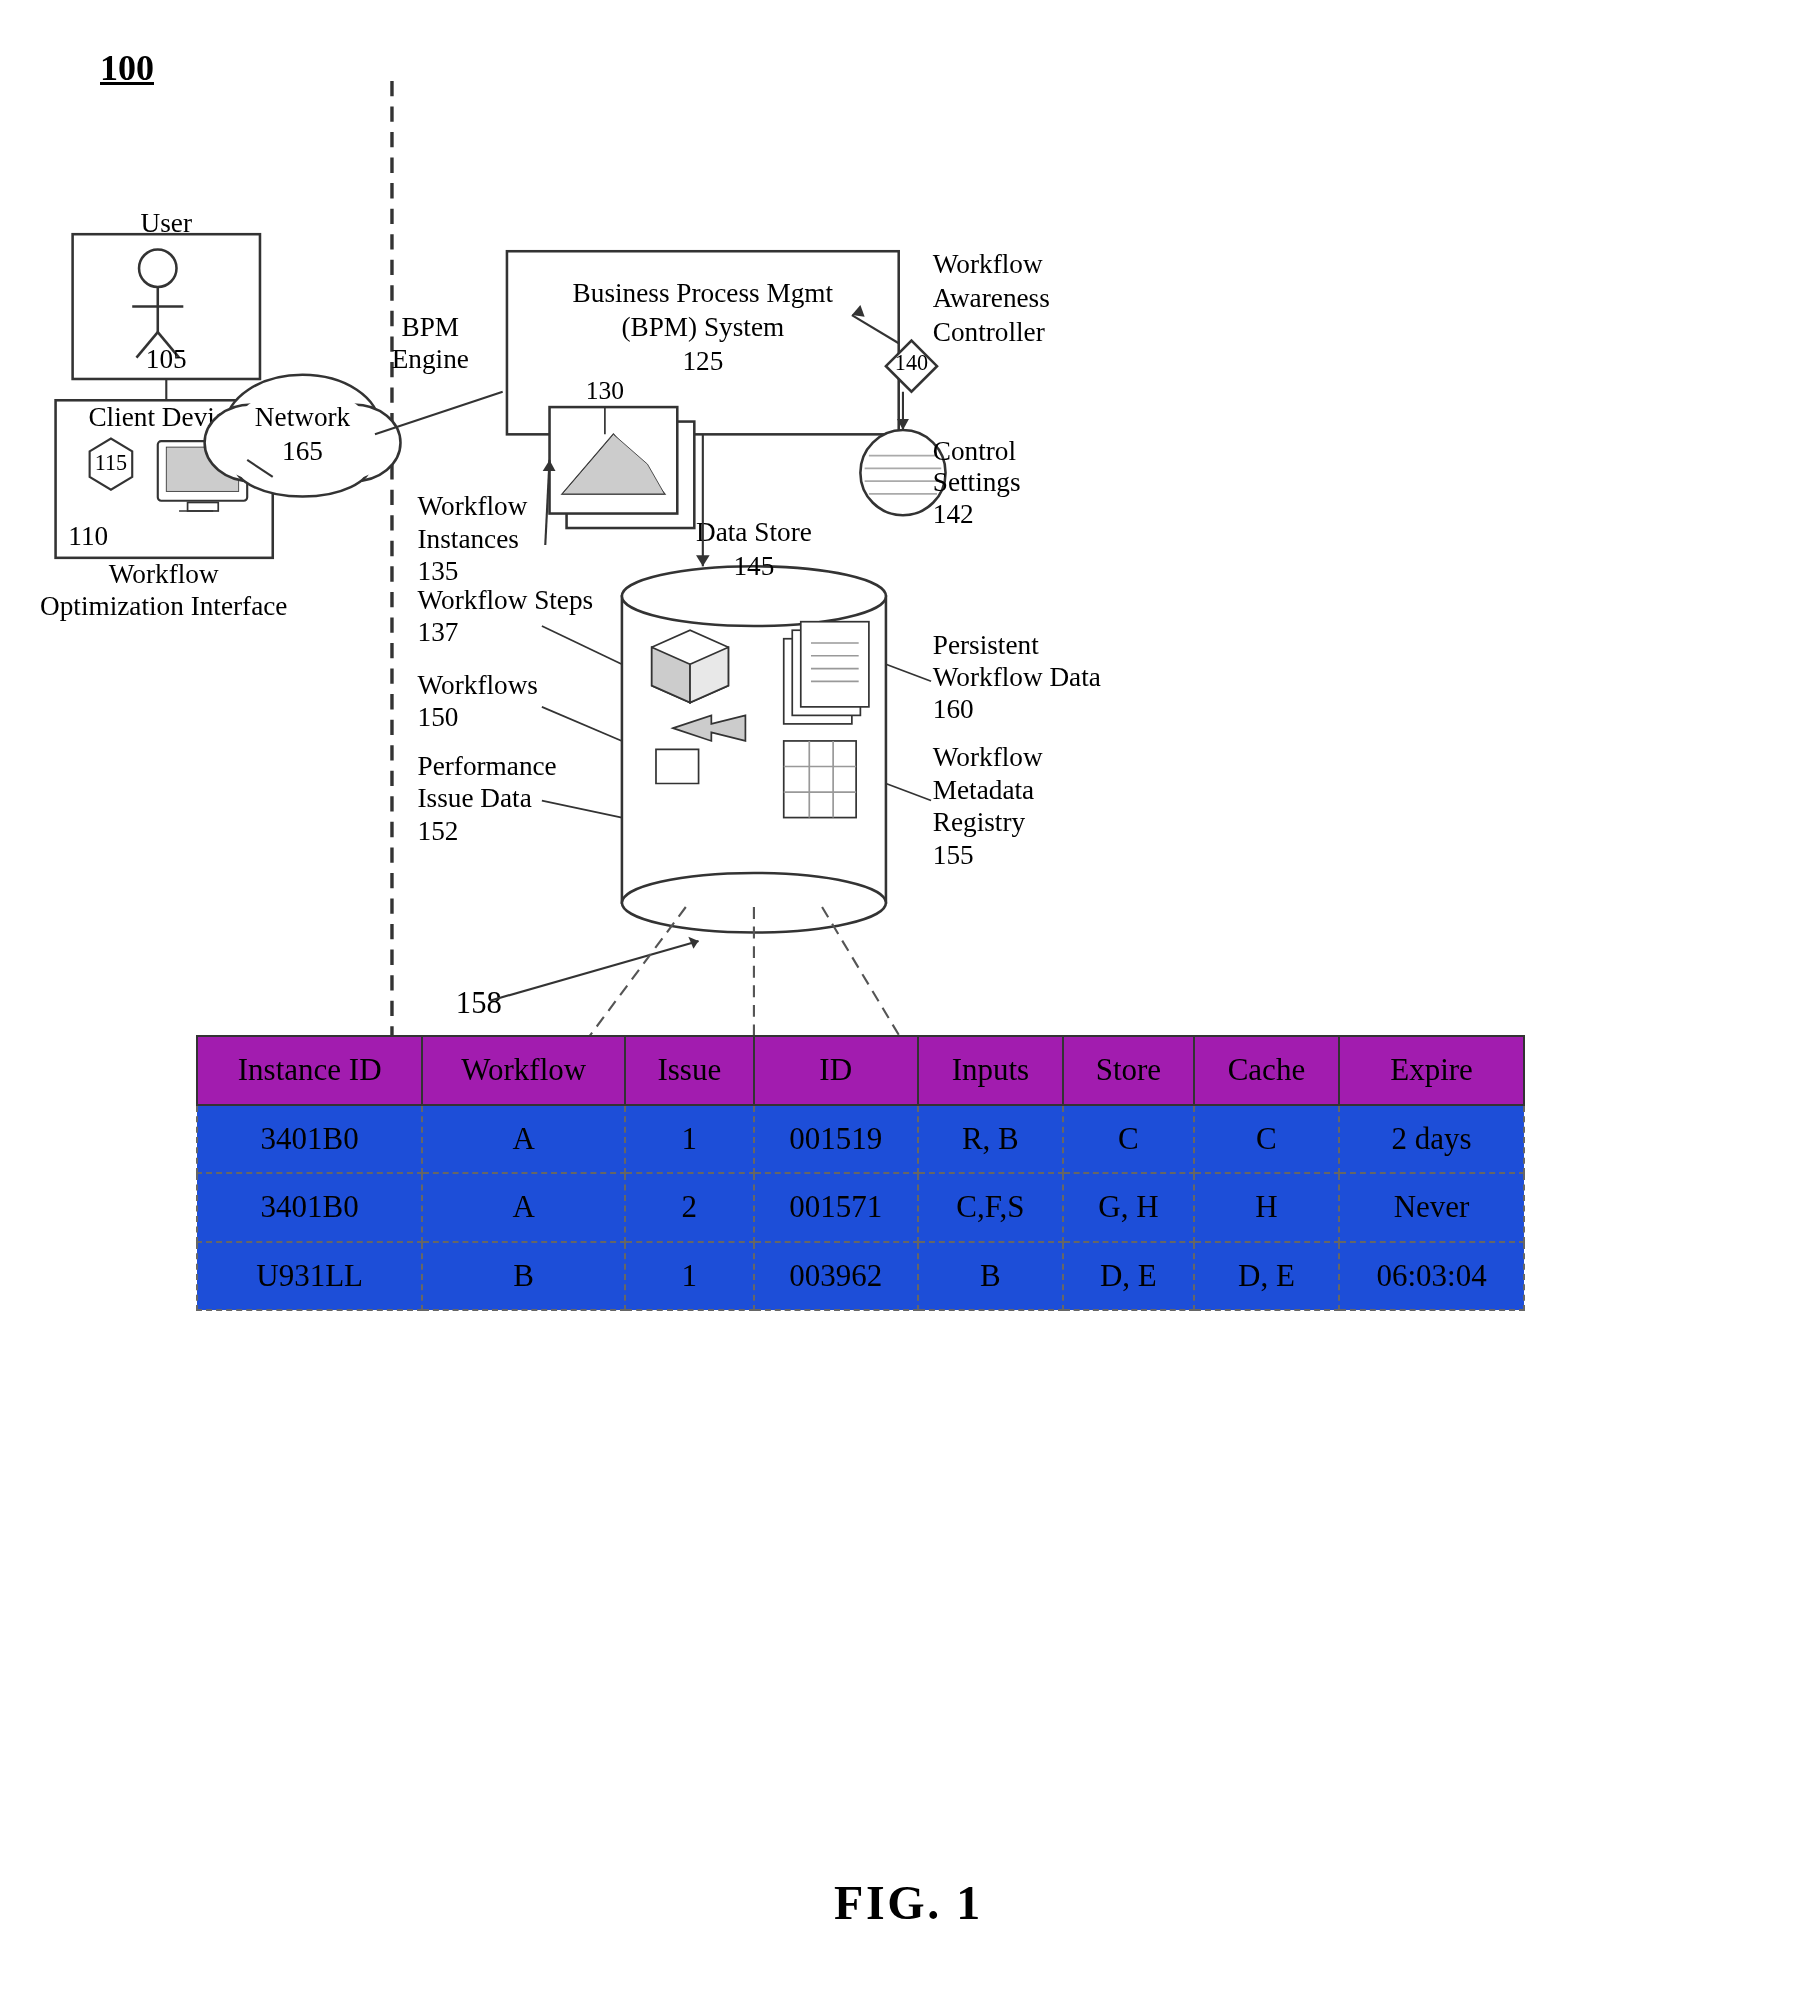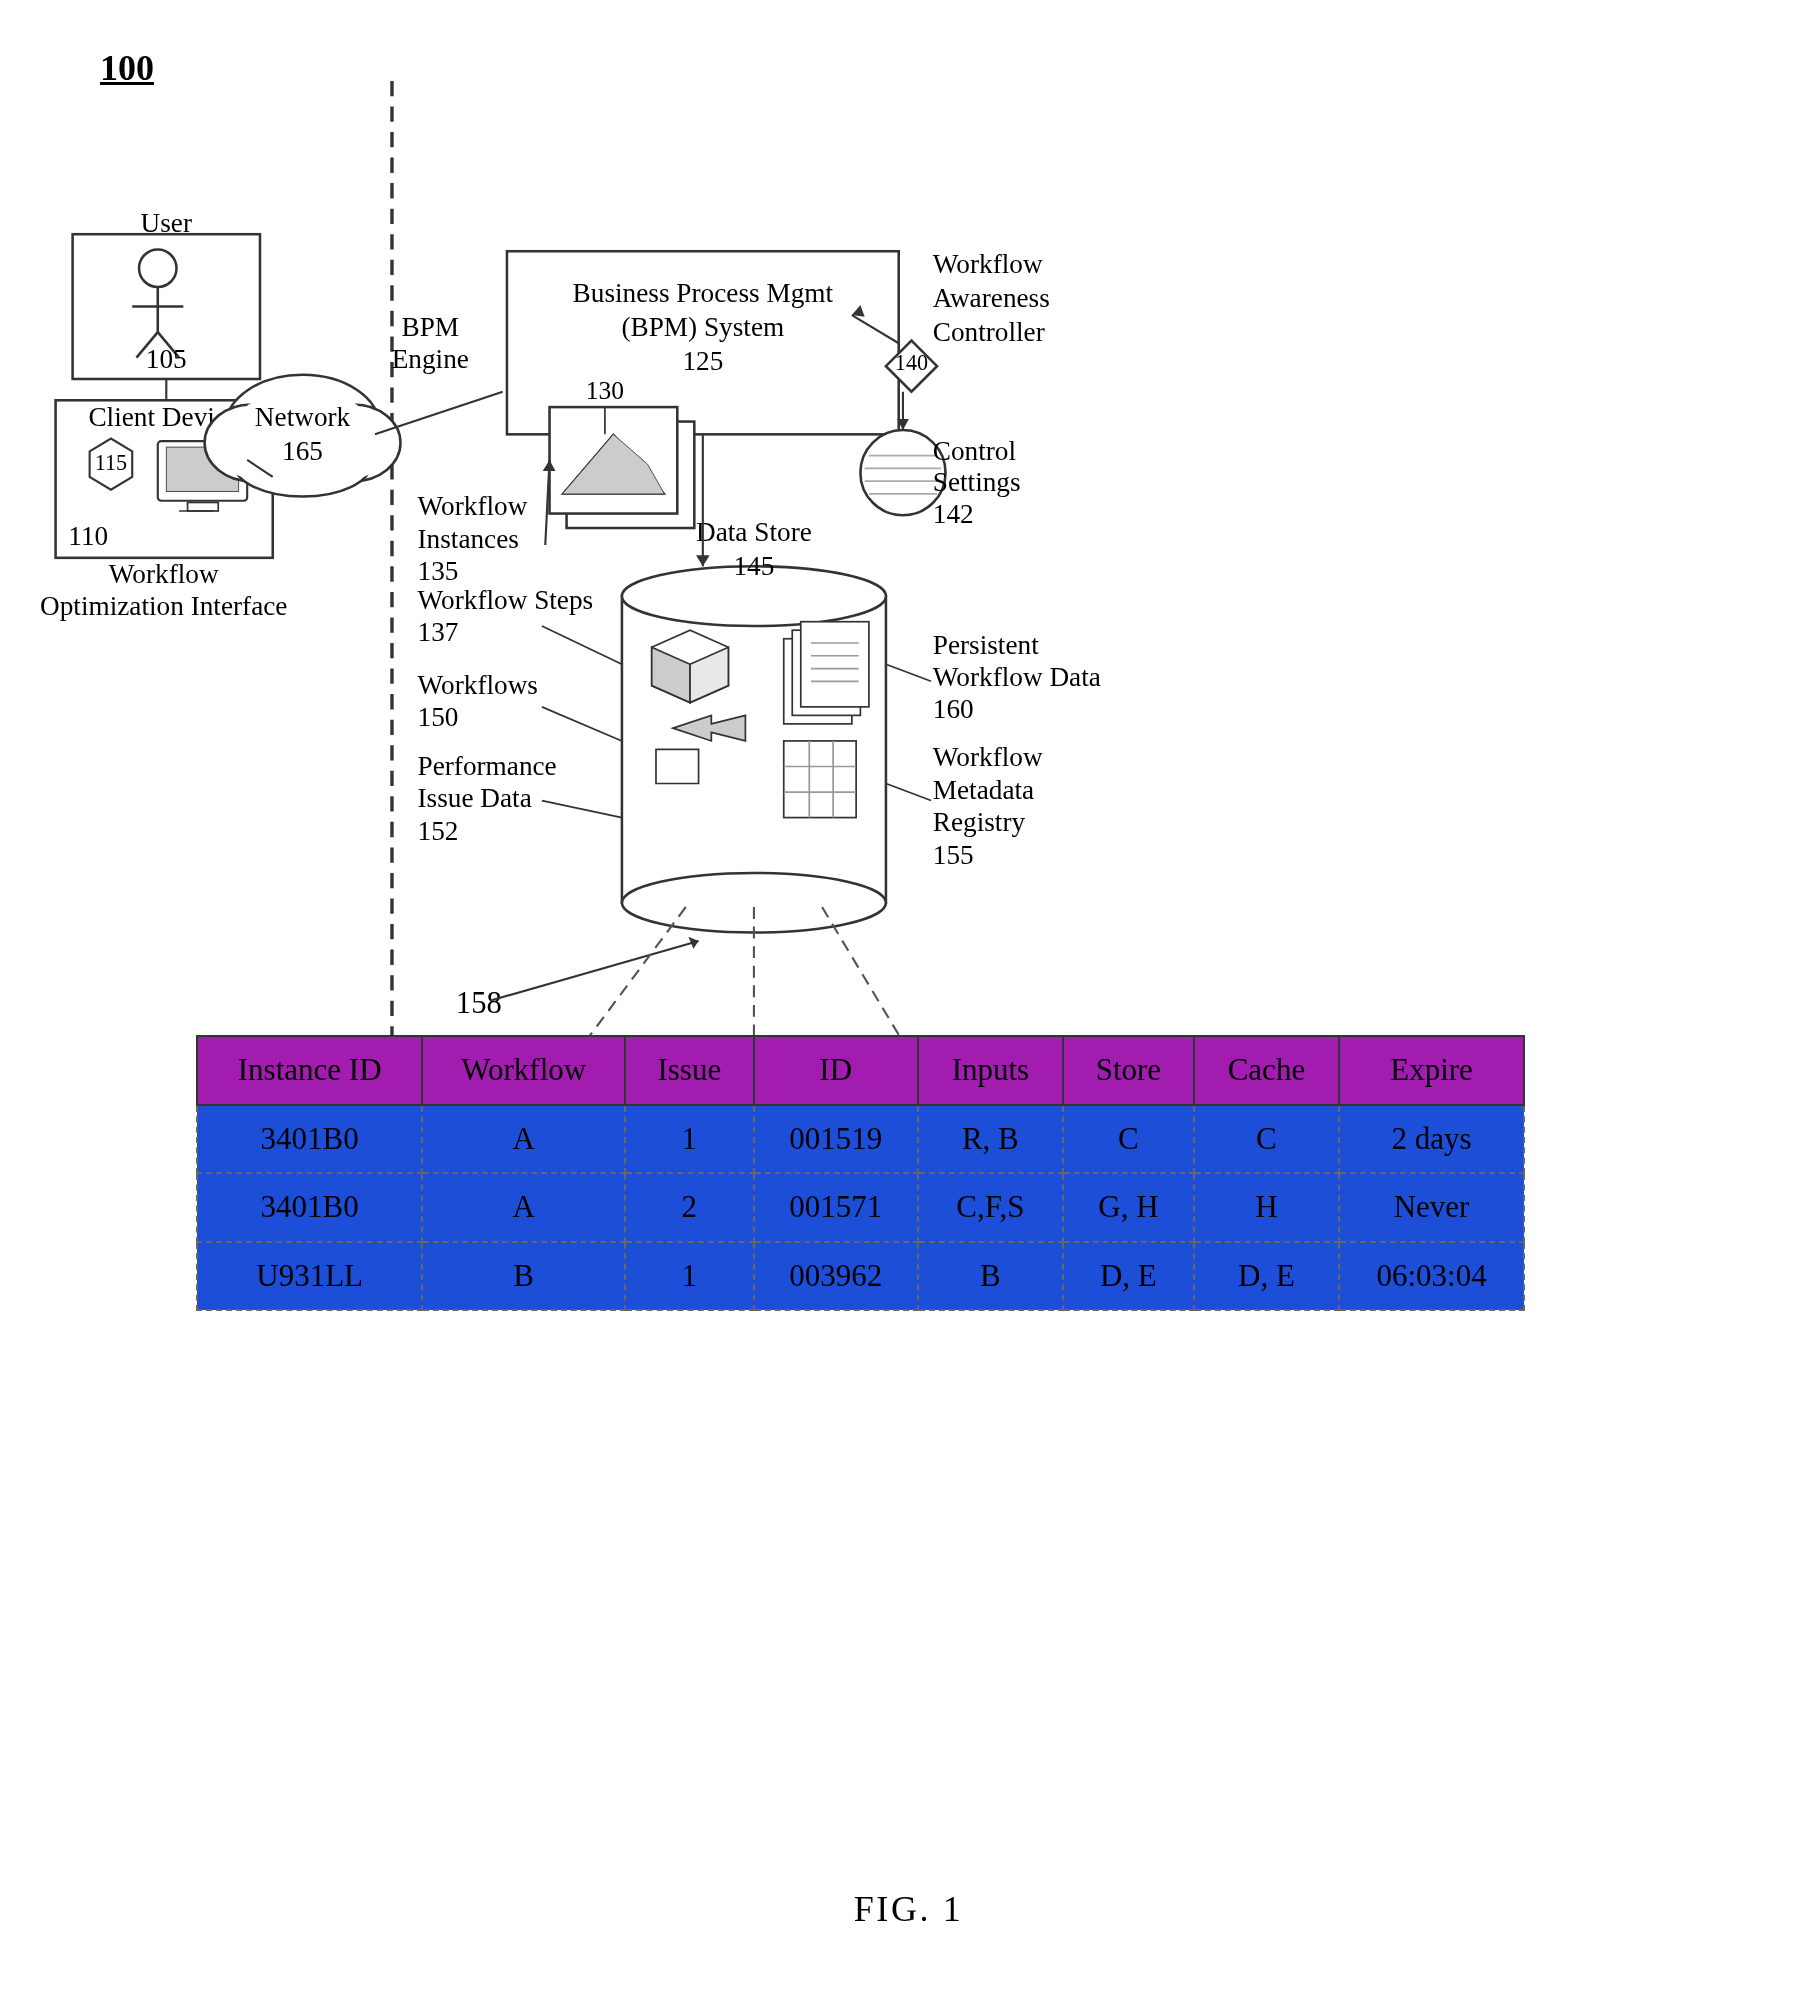--- a/index.html
+++ b/index.html
@@ -67,22 +67,22 @@
       width: 1817px;
       height: 2015px;
       pointer-events: none;
     }
 
     .fig-caption {
       position: absolute;
       bottom: 85px;
       left: 50%;
       transform: translateX(-50%);
-      font-size: 36px;
-      font-weight: normal;
+      font-size: 48px;
+      font-weight: bold;
       letter-spacing: 2.6px;
       white-space: nowrap;
     }
   </style>
 </head>
 <body>
 
 <div class="page-container">
 
   <svg class="diagram-svg" xmlns="http://www.w3.org/2000/svg" viewBox="0 0 2133 2366" width="1817" height="2015">

